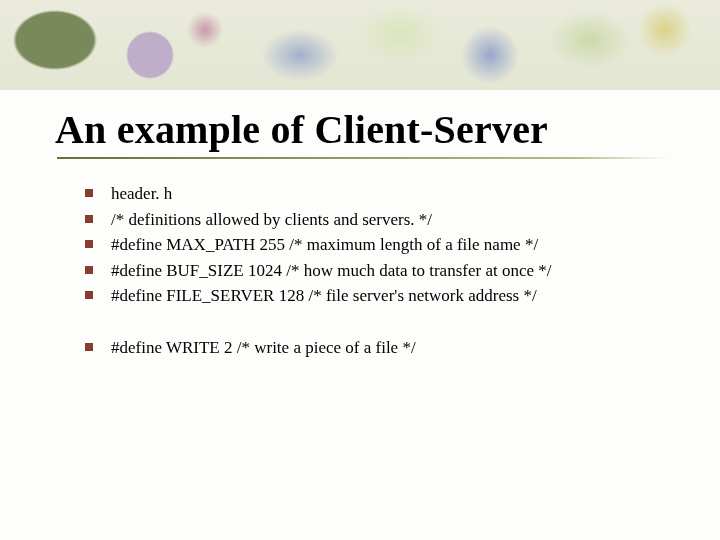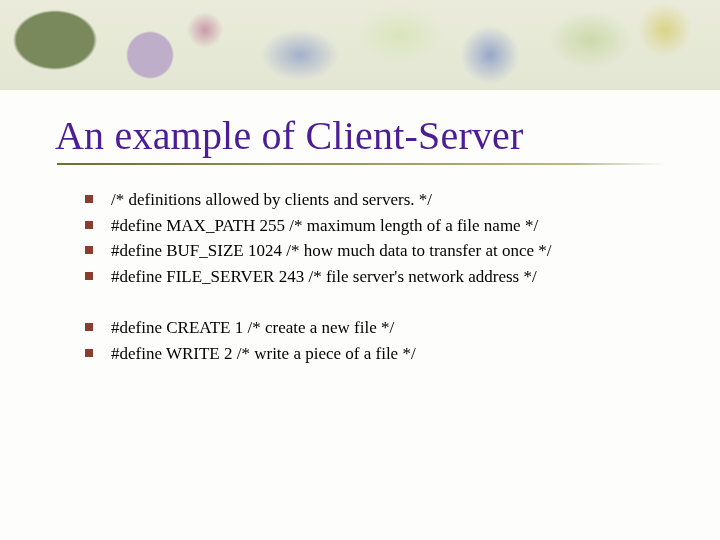--- a/index.html
+++ b/index.html
@@ -22,24 +22,24 @@
       radial-gradient(circle 45px at 490px 55px,#8d9ec7 0%,transparent 65%),
       radial-gradient(ellipse 65px 45px at 590px 40px,#c7d6a3 0%,transparent 65%),
       radial-gradient(circle 42px at 665px 30px,#d8cf7a 0%,transparent 65%),
       linear-gradient(#e8ead8,#e2e4d0);
     opacity:.9;
   }
   .content{
     position:absolute;top:100px;left:55px;right:40px;
   }
   h1{
-    margin:12px 0 4px 0;
+    margin:6px 0 4px 0;
     font-size:40px;
-    font-weight:400;
-    color:#4c1d95;
+    font-weight:700;
+    color:#000000;
     letter-spacing:.2px;
   }
   .rule{
     height:2px;width:610px;
     background:linear-gradient(to right,#6d6e34,#b9b98a 85%,transparent);
     margin:2px 0 22px 2px;
   }
   ul.blist{
     list-style:none;
     margin:0 0 26px 0;
@@ -62,23 +62,23 @@
 </head>
 <body>
 
 <div class="banner"></div>
 
 <div class="content">
   <h1>An example of Client-Server</h1>
   <div class="rule"></div>
 
   <ul class="blist">
+    <li>header. h</li>
     <li>/* definitions allowed by clients and servers. */</li>
     <li>#define MAX_PATH 255 /* maximum length of a file name */</li>
     <li>#define BUF_SIZE 1024 /* how much data to transfer at once */</li>
-    <li>#define FILE_SERVER 243 /* file server's network address */</li>
+    <li>#define FILE_SERVER 128 /* file server's network address */</li>
   </ul>
 
   <ul class="blist">
-    <li>#define CREATE 1 /* create a new file */</li>
     <li>#define WRITE 2   /* write a piece of a file */</li>
   </ul>
 </div>
 
 </body></html>

